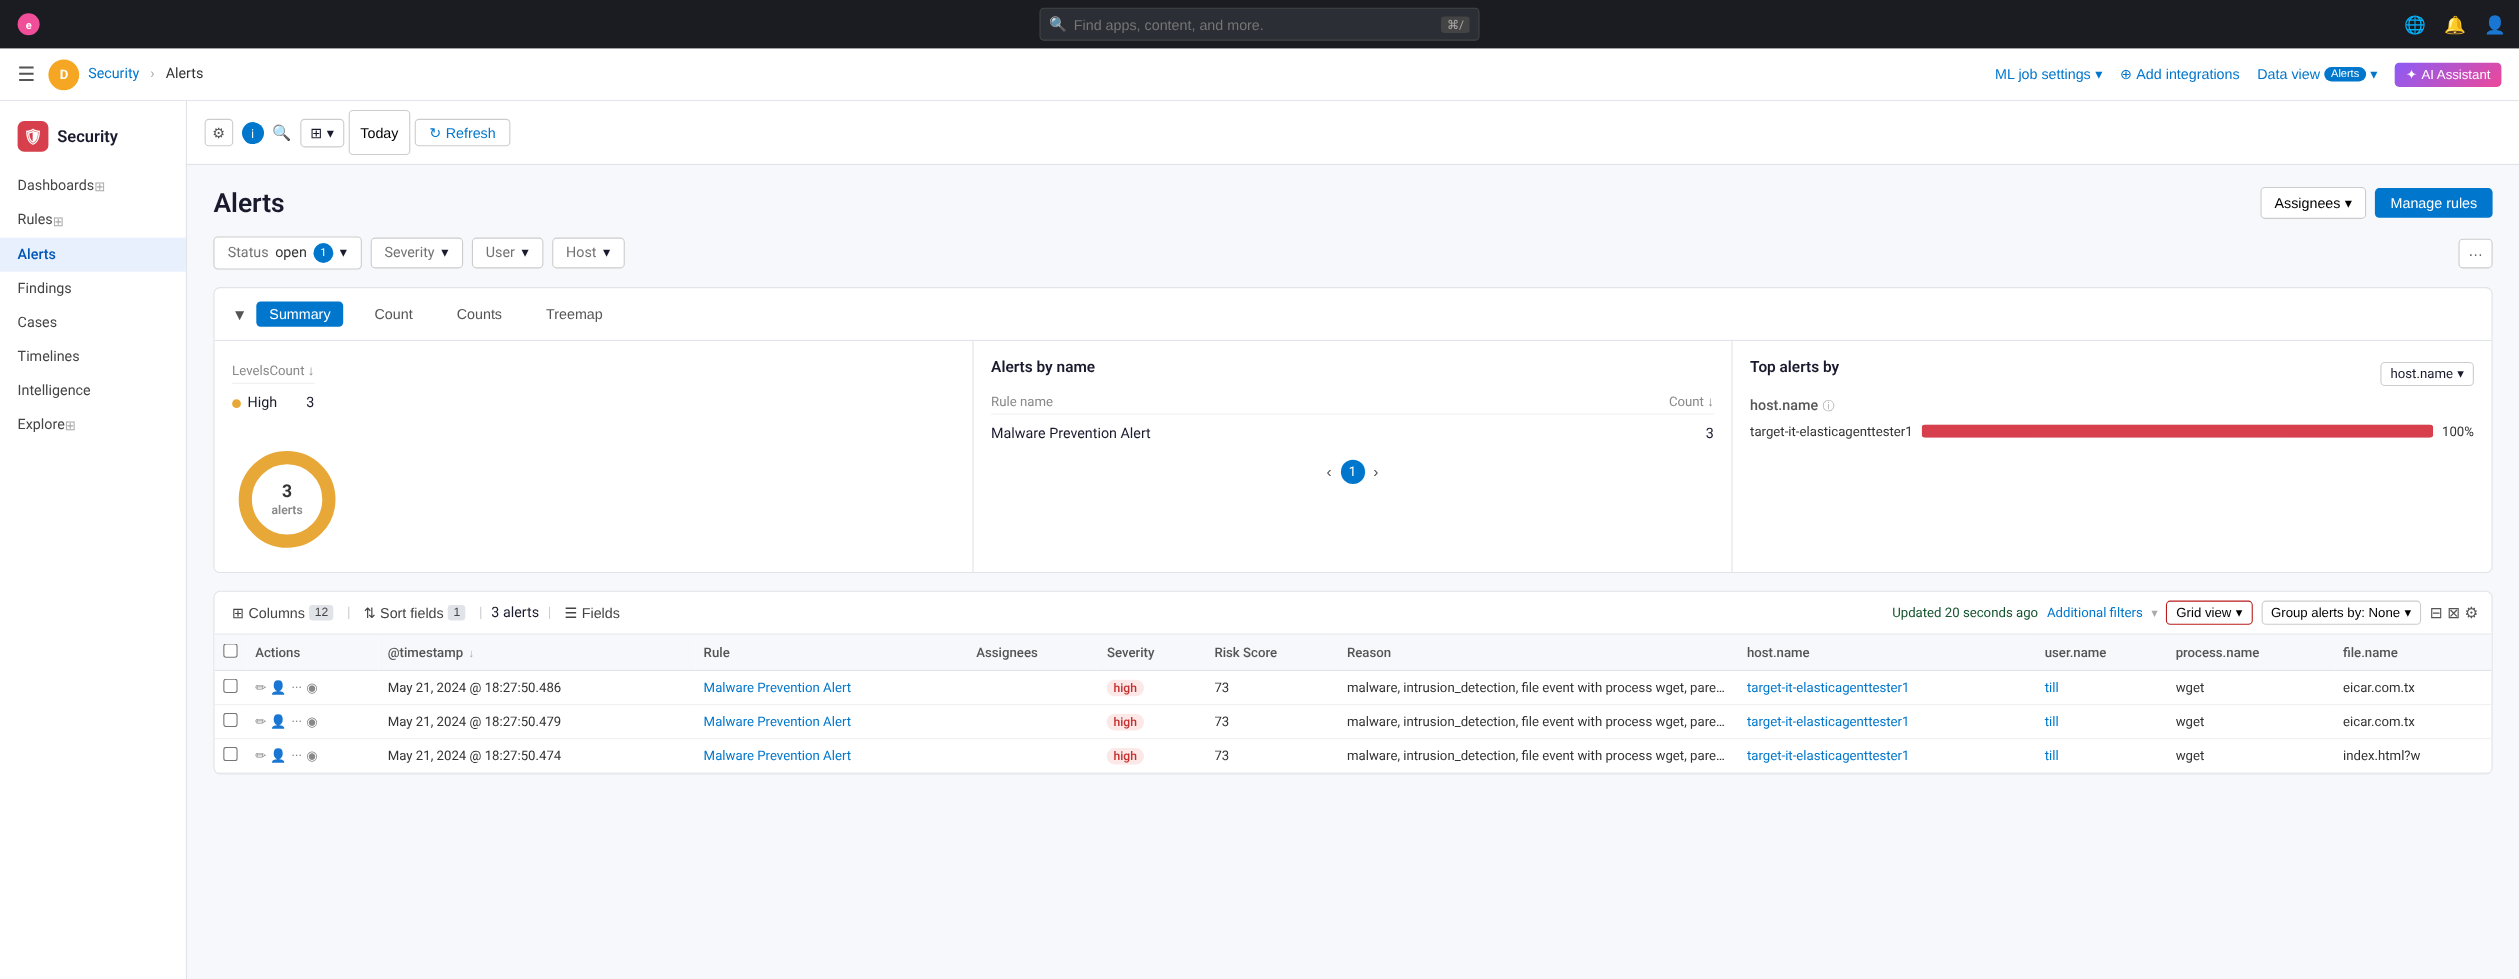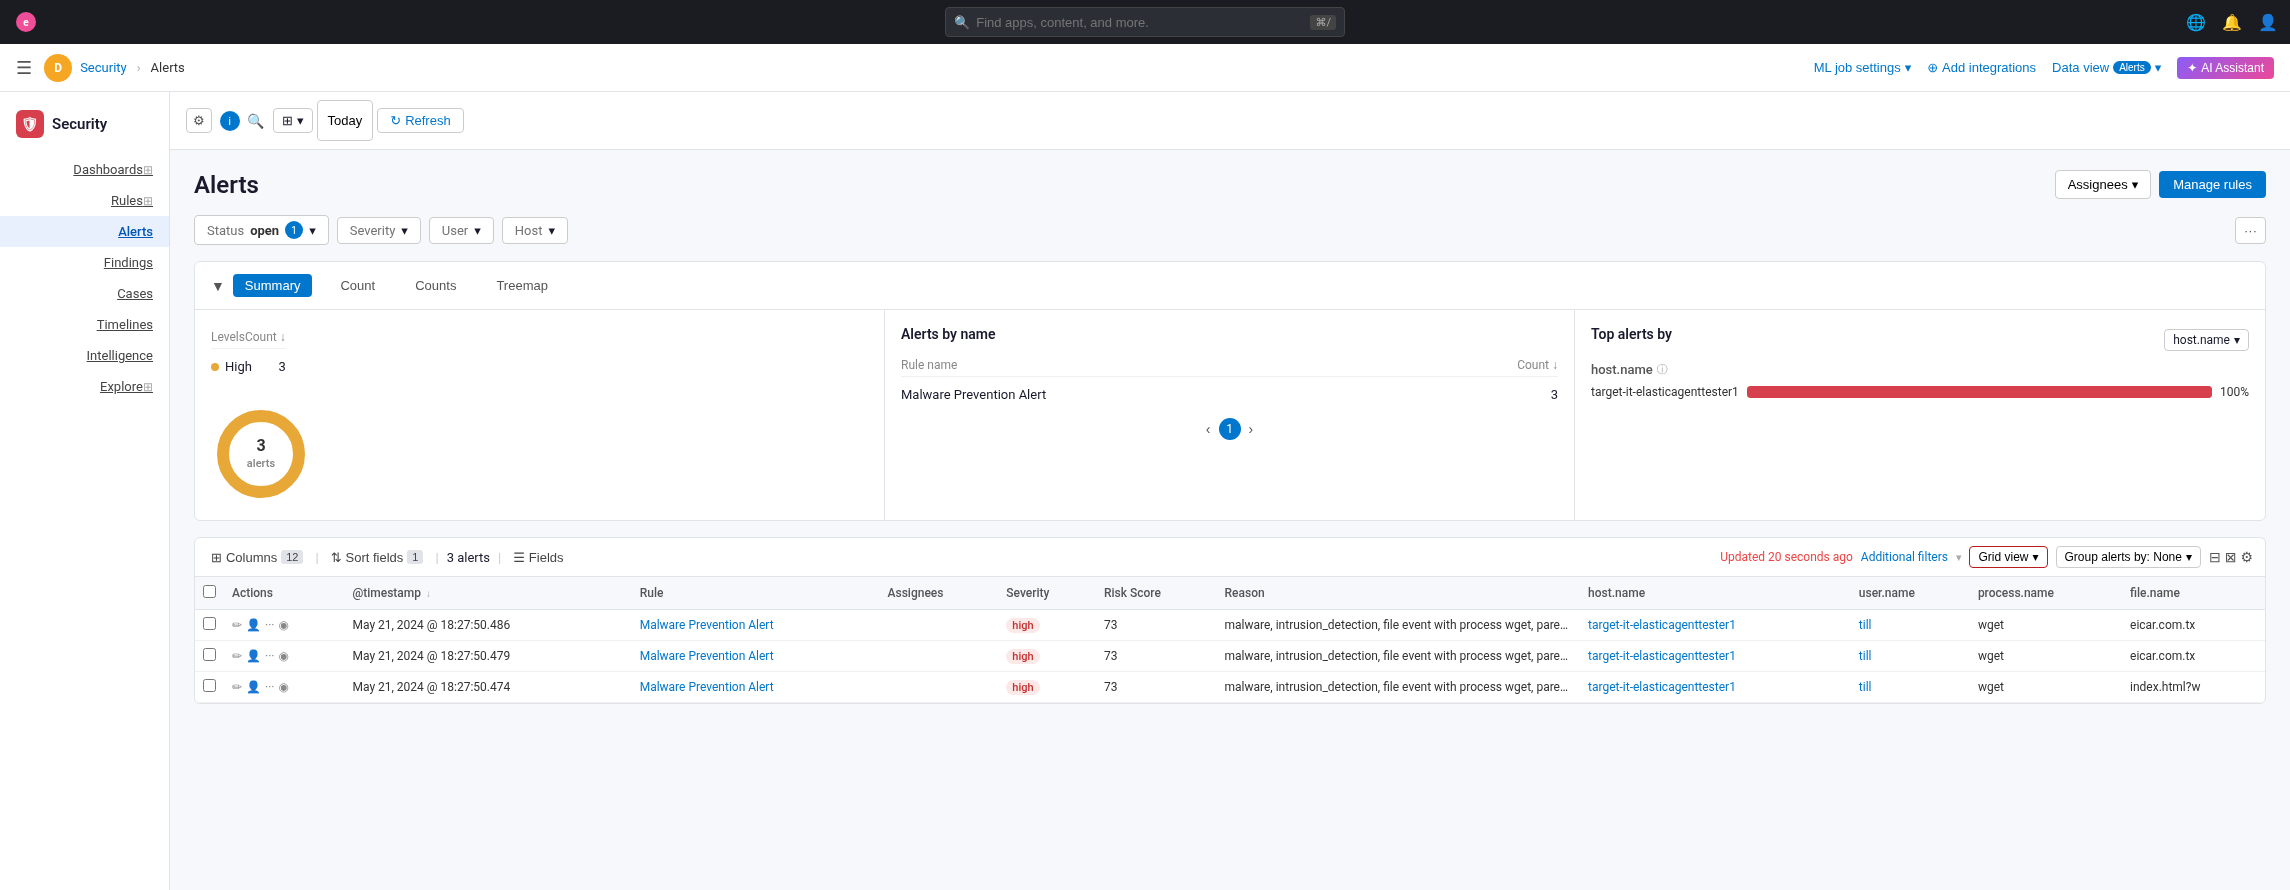--- a/index.html
+++ b/index.html
@@ -170,26 +170,25 @@
       border-radius: 6px;
       display: flex;
       align-items: center;
       justify-content: center;
       color: white;
       font-size: 14px;
     }
     .sidebar-item {
       display: flex;
       align-items: center;
-      justify-content: flex-end;
+      justify-content: flex-start;
       padding: 8px 16px;
       cursor: pointer;
       color: #444;
       font-size: 13px;
-      text-decoration: underline;
     }
     .sidebar-item.active {
       background: #e8f0fe;
       color: #0056b8;
       font-weight: 500;
     }
     .sidebar-item-label { display: flex; align-items: center; gap: 8px; }
     .sidebar-grid-icon { font-size: 12px; color: #aaa; }
 
     
@@ -329,21 +328,21 @@
       background: #fff;
       border-radius: 4px;
       padding: 5px 12px;
       font-size: 13px;
       display: flex;
       align-items: center;
       gap: 6px;
       cursor: pointer;
     }
     .filter-pill-label { color: #737373; }
-    .filter-pill-value { color: #333; font-weight: 700; }
+    .filter-pill-value { color: #333; font-weight: 400; }
     .filter-badge {
       background: #0077cc;
       color: white;
       border-radius: 50%;
       width: 18px;
       height: 18px;
       display: flex;
       align-items: center;
       justify-content: center;
       font-size: 10px;
@@ -583,21 +582,21 @@
       padding: 1px 5px;
       font-size: 11px;
     }
     .toolbar-sep { color: #ccc; }
     .table-toolbar-right {
       margin-left: auto;
       display: flex;
       align-items: center;
       gap: 8px;
     }
-    .updated-text { color: #ef4444; font-size: 12px; }
+    .updated-text { color: #14532d; font-size: 12px; }
     .additional-filters { color: #0077cc; font-size: 12px; cursor: pointer; }
     .grid-view-btn {
       border: 1px solid #b91c1c;
       background: #fff;
       border-radius: 4px;
       padding: 3px 8px;
       font-size: 12px;
       cursor: pointer;
       display: flex;
       align-items: flex-end;

